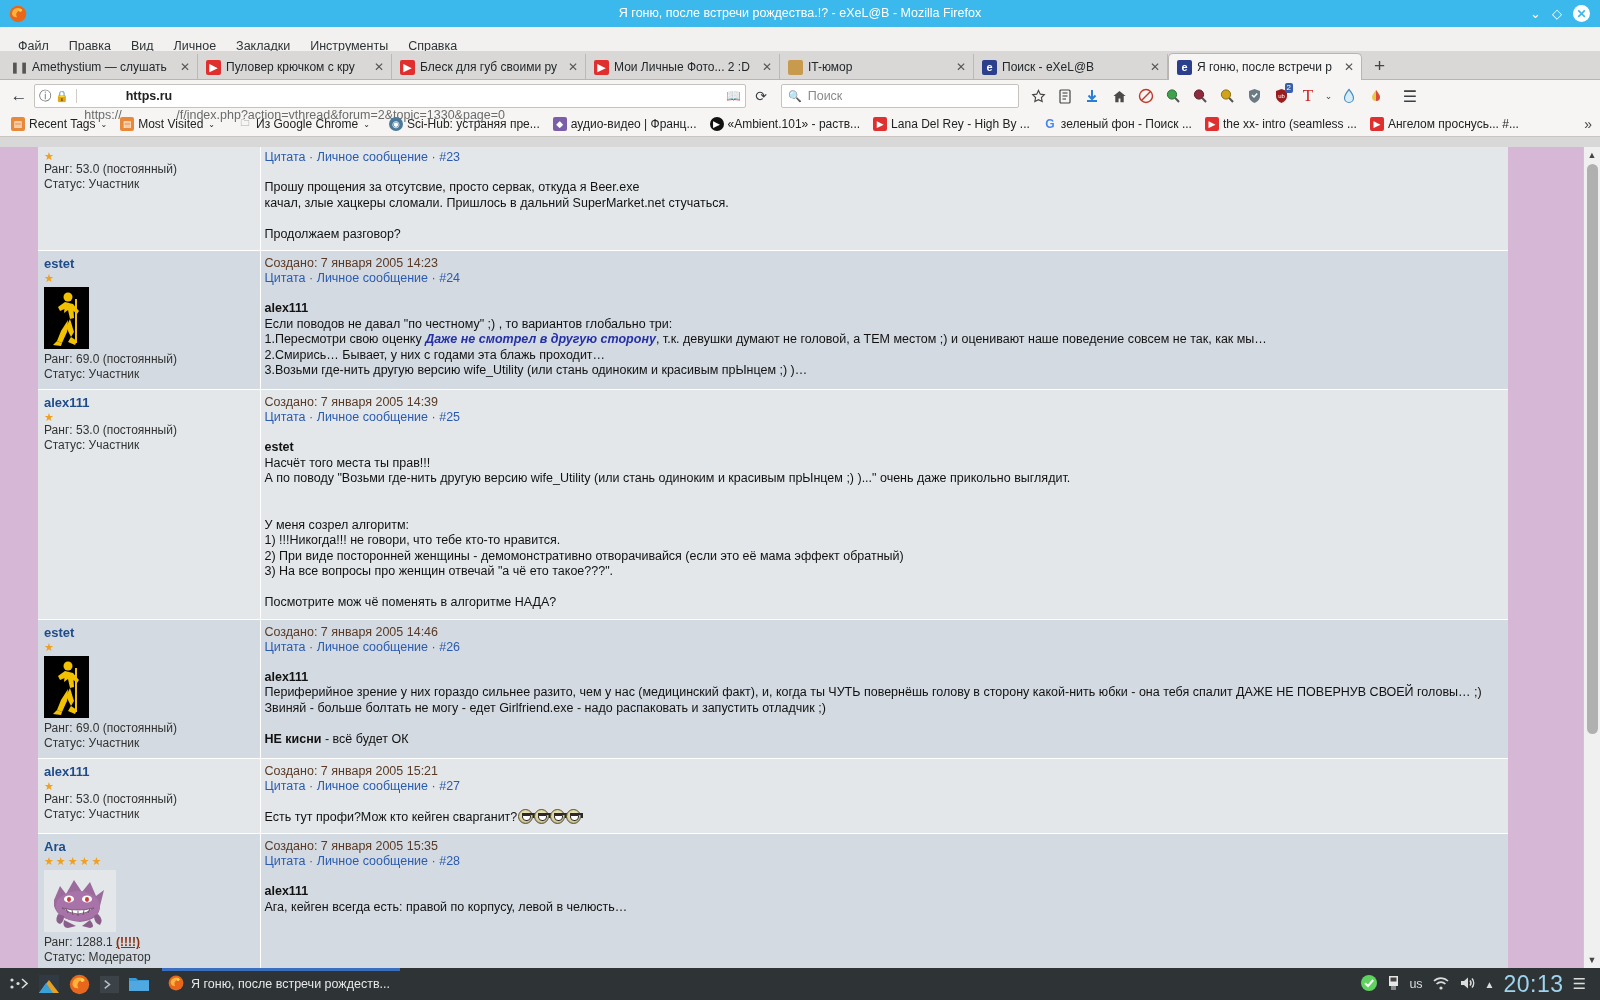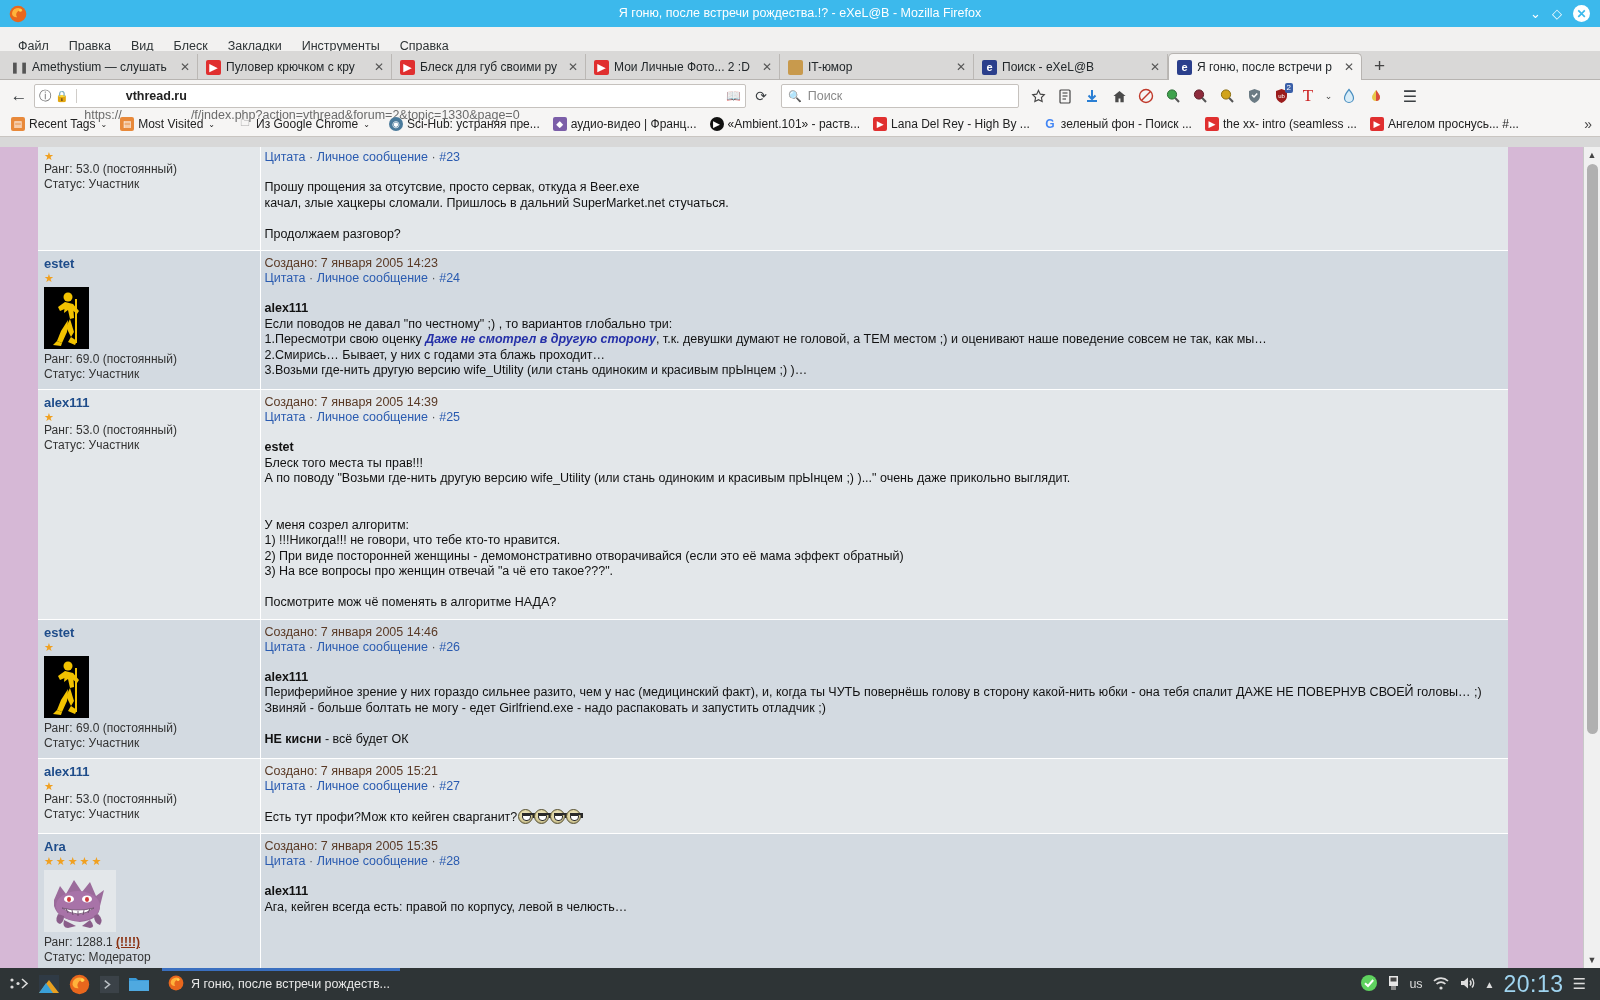--- a/index.html
+++ b/index.html
@@ -245,21 +245,21 @@
     <span class="tb-btn">⌄</span>
     <span class="tb-btn">◇</span>
     <span class="tb-close">✕</span>
   </div>
 </div>
 
 <div class="menubar">
   <span class="mi">Файл</span>
   <span class="mi">Правка</span>
   <span class="mi">Вид</span>
-  <span class="mi">Блеск</span>
+  <span class="mi">Личное</span>
   <span class="mi">Закладки</span>
   <span class="mi">Инструменты</span>
   <span class="mi">Справка</span>
 </div>
 
 <div class="tabbar">
   <div class="tab">
     <span class="fav fav-pause">❚❚</span>
     <span class="lbl">Amethystium — слушать</span>
     <span class="x">✕</span>
@@ -297,21 +297,21 @@
   <div class="newtab">+</div>
 </div>
 
 <div class="navbar">
   <span class="nav-ic" style="font-size:17px">←</span>
   <div class="urlbox">
     <span>ⓘ</span>
     <span style="font-size:11px">🔒</span>
     <span class="sep"></span>
     <span class="u-rest">https://</span>
-      <span class="u-host">vthread.ru</span>
+      <span class="u-host">https.ru</span>
       <span class="u-rest">/f/index.php?action=vthread&amp;forum=2&amp;topic=1330&amp;page=0</span>
     <span class="u-right">
       <span style="font-size:12px">📖</span>
     </span>
   </div>
   <span class="nav-ic">⟳</span>
   <div class="searchbox">
     <span style="font-size:11px">🔍</span>
     <span>Поиск</span>
   </div>
@@ -535,21 +535,21 @@
             <div class="meta">Создано: 7 января 2005 14:39</div>
             <div class="mlinks">
               <a>Цитата</a>
               <span>·</span>
               <a>Личное сообщение</a>
               <span>·</span>
               <a>#25</a>
             </div>
             <div class="ptext">
               <b class="who">estet</b>
-              <div>Блеск того места ты прав!!!</div>
+              <div>Насчёт того места ты прав!!!</div>
               <div>А по поводу "Возьми где-нить другую версию wife_Utility (или стань одиноким и красивым прЫнцем ;) )..." очень даже прикольно выглядит.</div>
               <div class="spacer-line"></div>
               <div class="spacer-line"></div>
               <div>У меня созрел алгоритм:</div>
               <div>1) !!!Никогда!!! не говори, что тебе кто-то нравится.</div>
               <div>2) При виде посторонней женщины - демомонстративно отворачивайся (если это её мама эффект обратный)</div>
               <div>3) На все вопросы про женщин отвечай "а чё ето такое???".</div>
               <div class="spacer-line"></div>
               <div>Посмотрите мож чё поменять в алгоритме НАДА?</div>
             </div>

